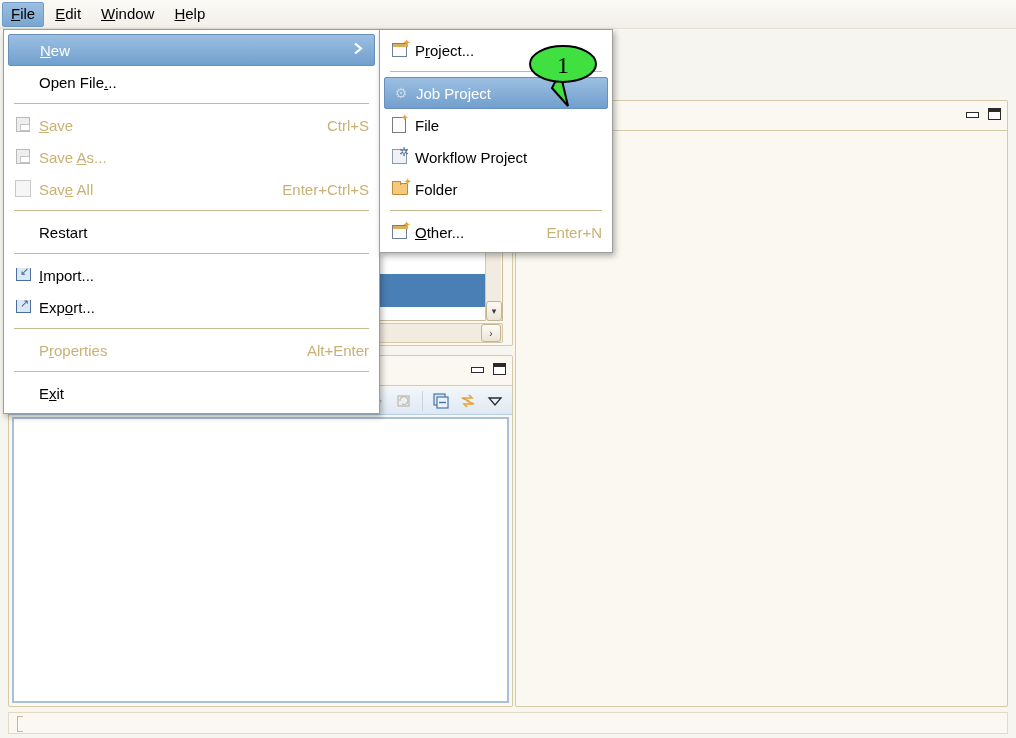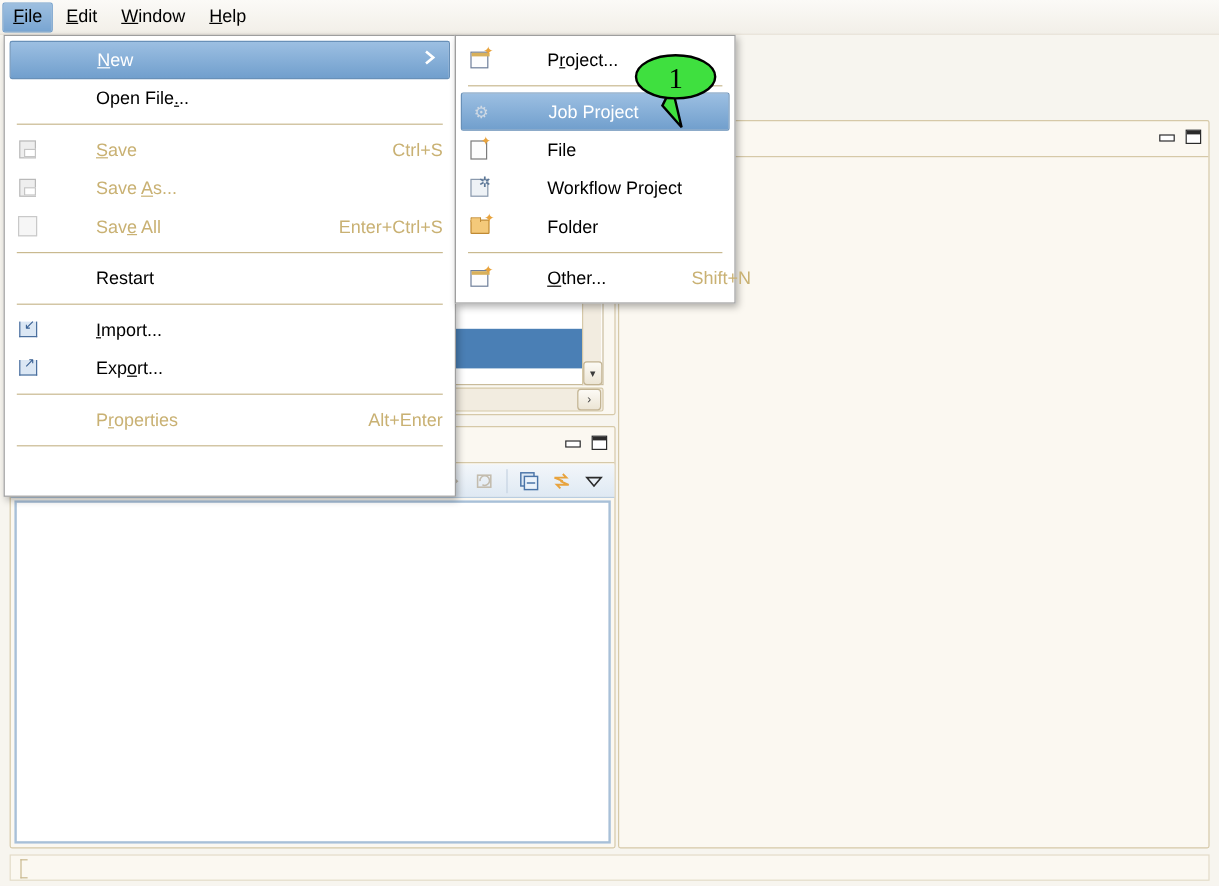--- a/index.html
+++ b/index.html
@@ -136,21 +136,21 @@
     box-shadow: 2px 3px 6px rgba(0,0,0,0.30);
     padding: 4px 0 4px 0;
     z-index: 50;
   }
   #file-menu { left: 3px; top: 29px; width: 377px; }
   #new-menu  { left: 379px; top: 29px; width: 234px; }
 
   .mi {
     position: relative; display: flex; align-items: center;
     height: 32px; padding-left: 10px; padding-right: 10px;
-    font-size: 15px; color: #000; white-space: nowrap; cursor: default; gap: 41px;
+    font-size: 15px; color: #000; white-space: nowrap; cursor: default;
   }
   .mi.sel {
     background: linear-gradient(to bottom,#9cbfe2 0%,#719fcd 100%);
     border: 1px solid #6890b8; color: #ffffff;
     border-radius: 2px; margin: 0 4px; padding-left: 6px;
     height: 32px;
   }
   .mi.disabled .mi-label, .mi.disabled .mi-accel { color: #c9b173; }
   .mi-icon { width: 20px; min-width: 20px; height: 18px; margin-right: 5px; position: relative; }
   .mi-label { flex: 1; }
@@ -384,20 +384,21 @@
     <div class="mi disabled">
       <span class="mi-icon"></span>
       <span class="mi-label">P<span class="mn">r</span>operties</span>
       <span class="mi-accel">Alt+Enter</span>
     </div>
 
     <div class="sep"></div>
 
     <div class="mi">
       <span class="mi-icon"></span>
+      <span class="mi-label">E<span class="mn">x</span>it</span>
     </div>
   </div>
 
   <div class="menu" id="new-menu">
 
     <div class="mi">
       <span class="mi-icon">
           <span class="ic-proj-new"></span>
         </span>
       <span class="mi-label">P<span class="mn">r</span>oject...</span>
@@ -433,21 +434,21 @@
       <span class="mi-label">Folder</span>
     </div>
 
     <div class="sep"></div>
 
     <div class="mi">
       <span class="mi-icon">
           <span class="ic-proj-new"></span>
         </span>
       <span class="mi-label"><span class="mn">O</span>ther...</span>
-      <span class="mi-accel">Shift+N</span>
+      <span class="mi-accel">Enter+N</span>
     </div>
   </div>
 
   <div class="callout">
     <svg width="70" height="72" viewBox="0 0 70 72" style="position:absolute;left:0;top:0;">
       <polygon points="32,28 40,62 24,44" fill="#3fe03f" stroke="#000" stroke-width="2"></polygon>
       <ellipse cx="35" cy="20" rx="33" ry="18" fill="#3fe03f" stroke="#000" stroke-width="2"></ellipse>
       <text x="35" y="29" text-anchor="middle" font-family="Liberation Serif, serif" font-size="24" fill="#000">1</text>
     </svg>
   </div>

